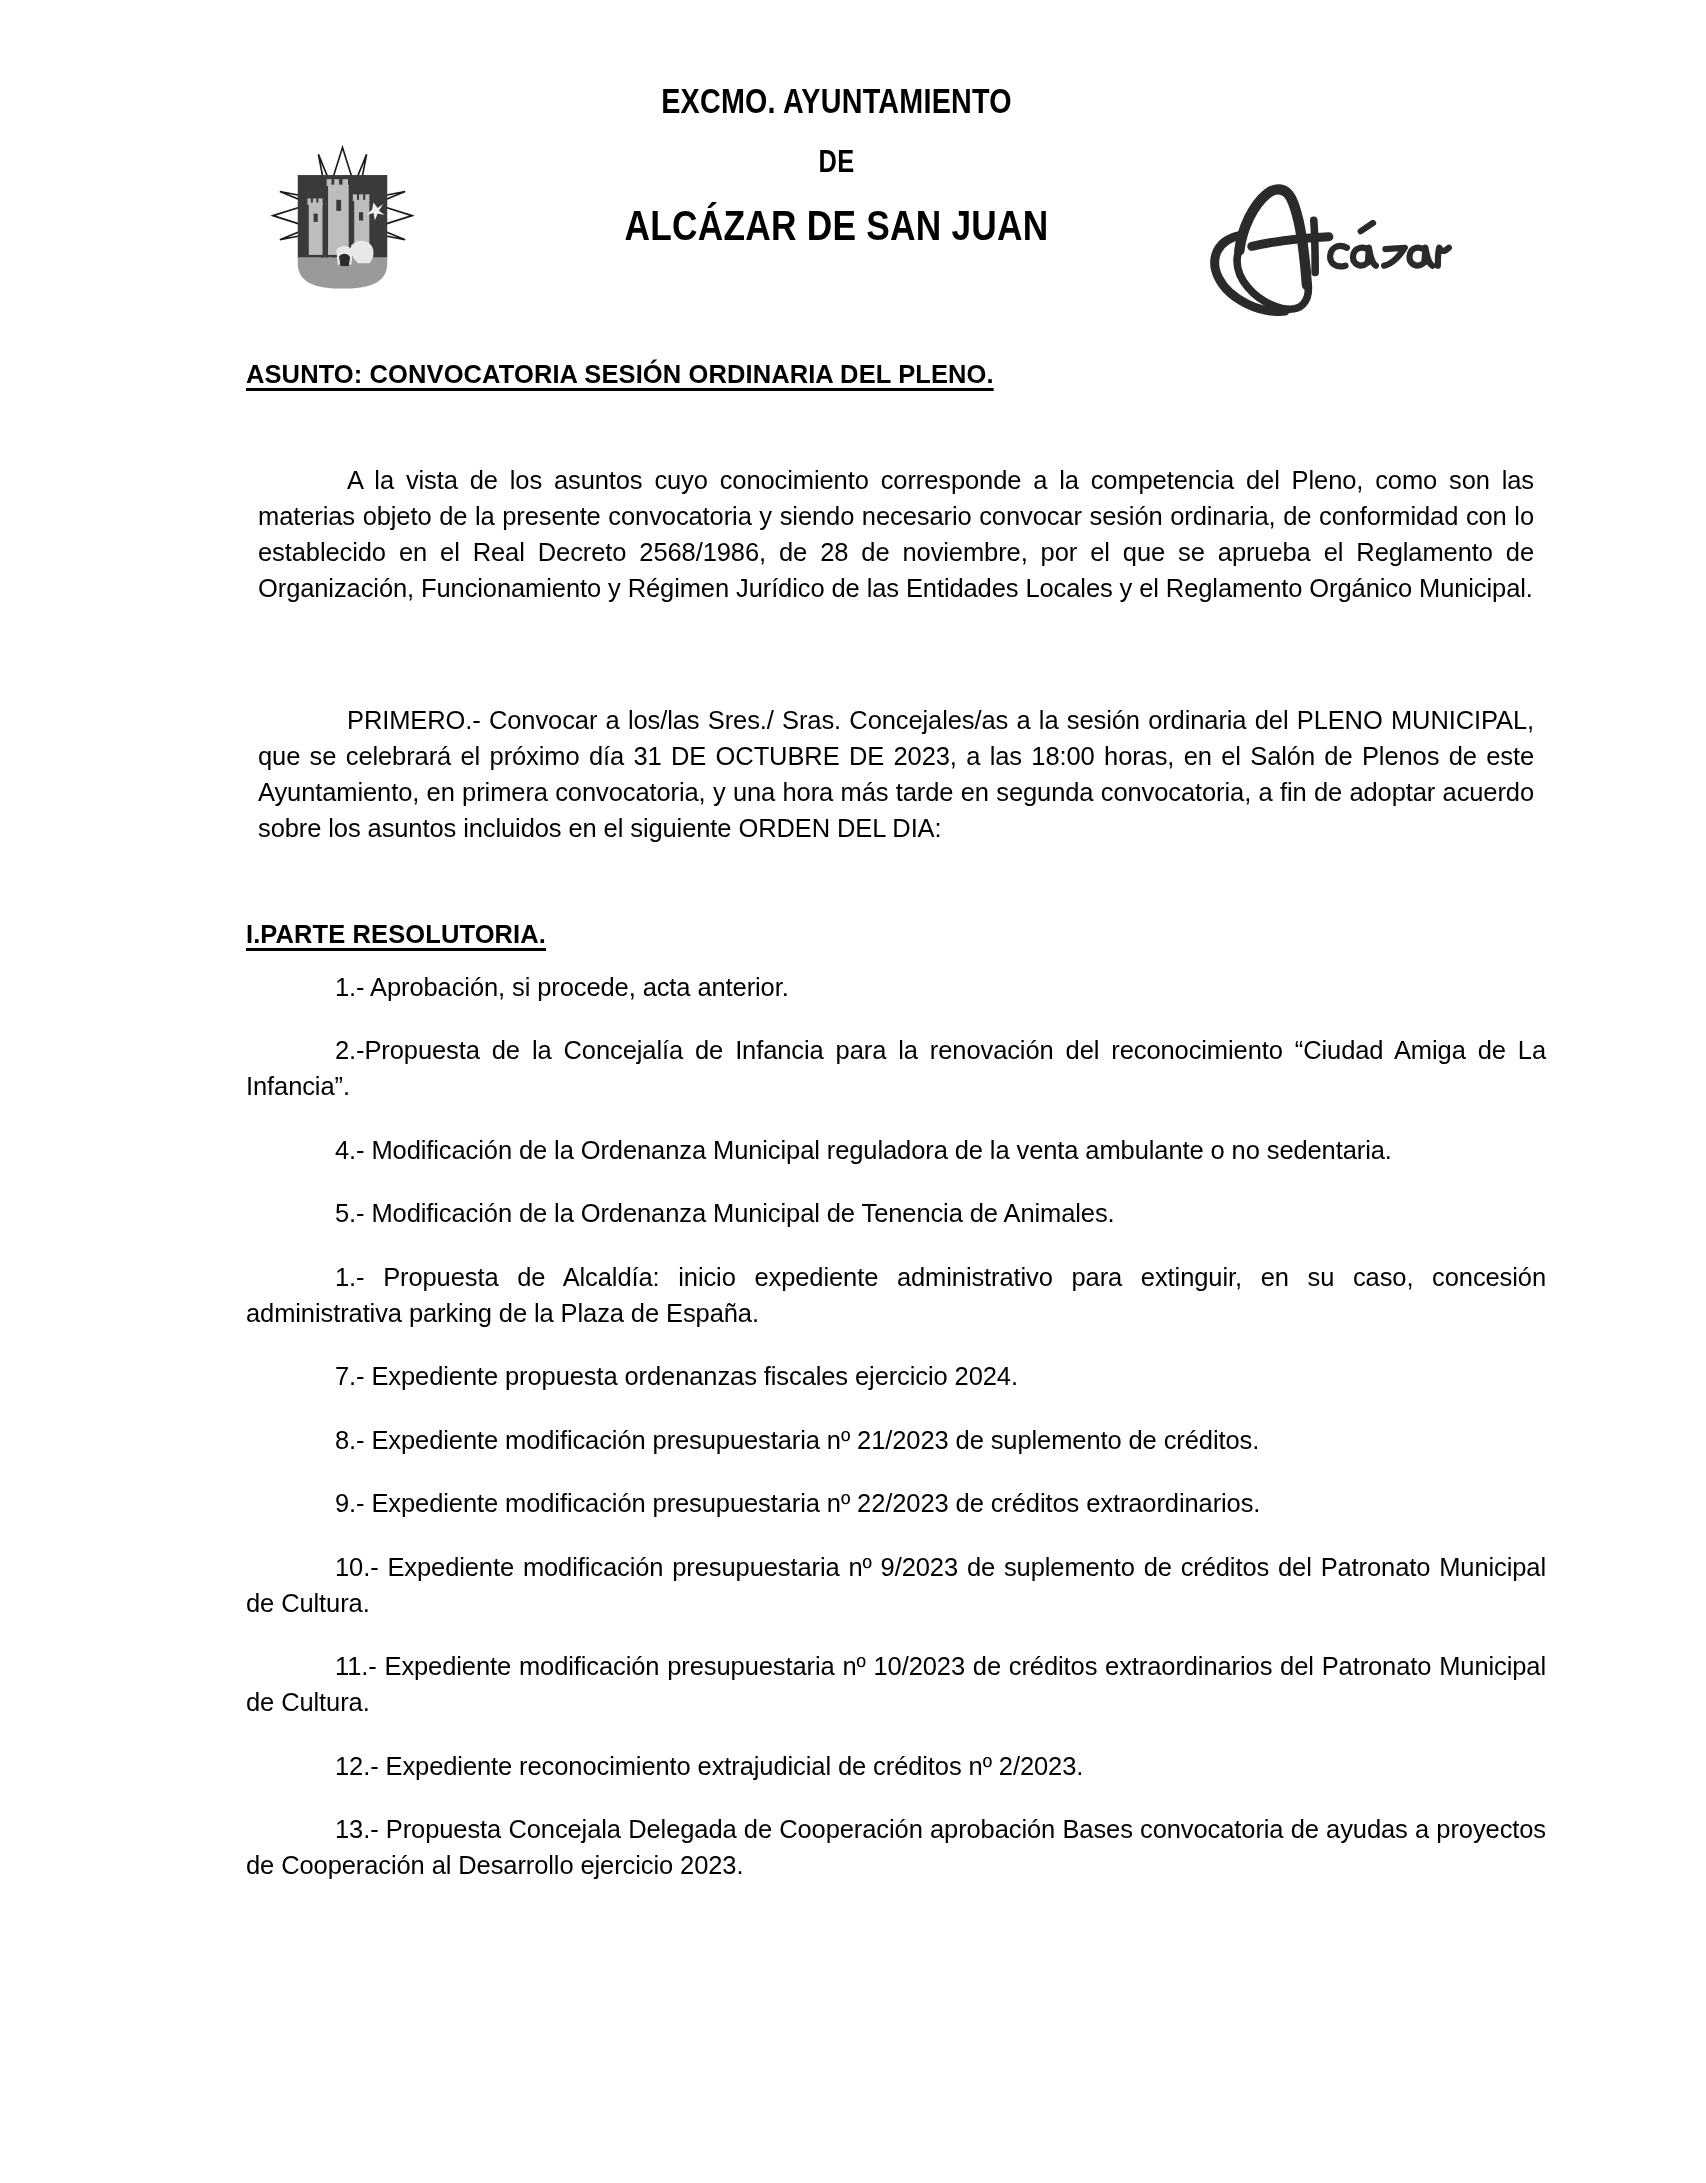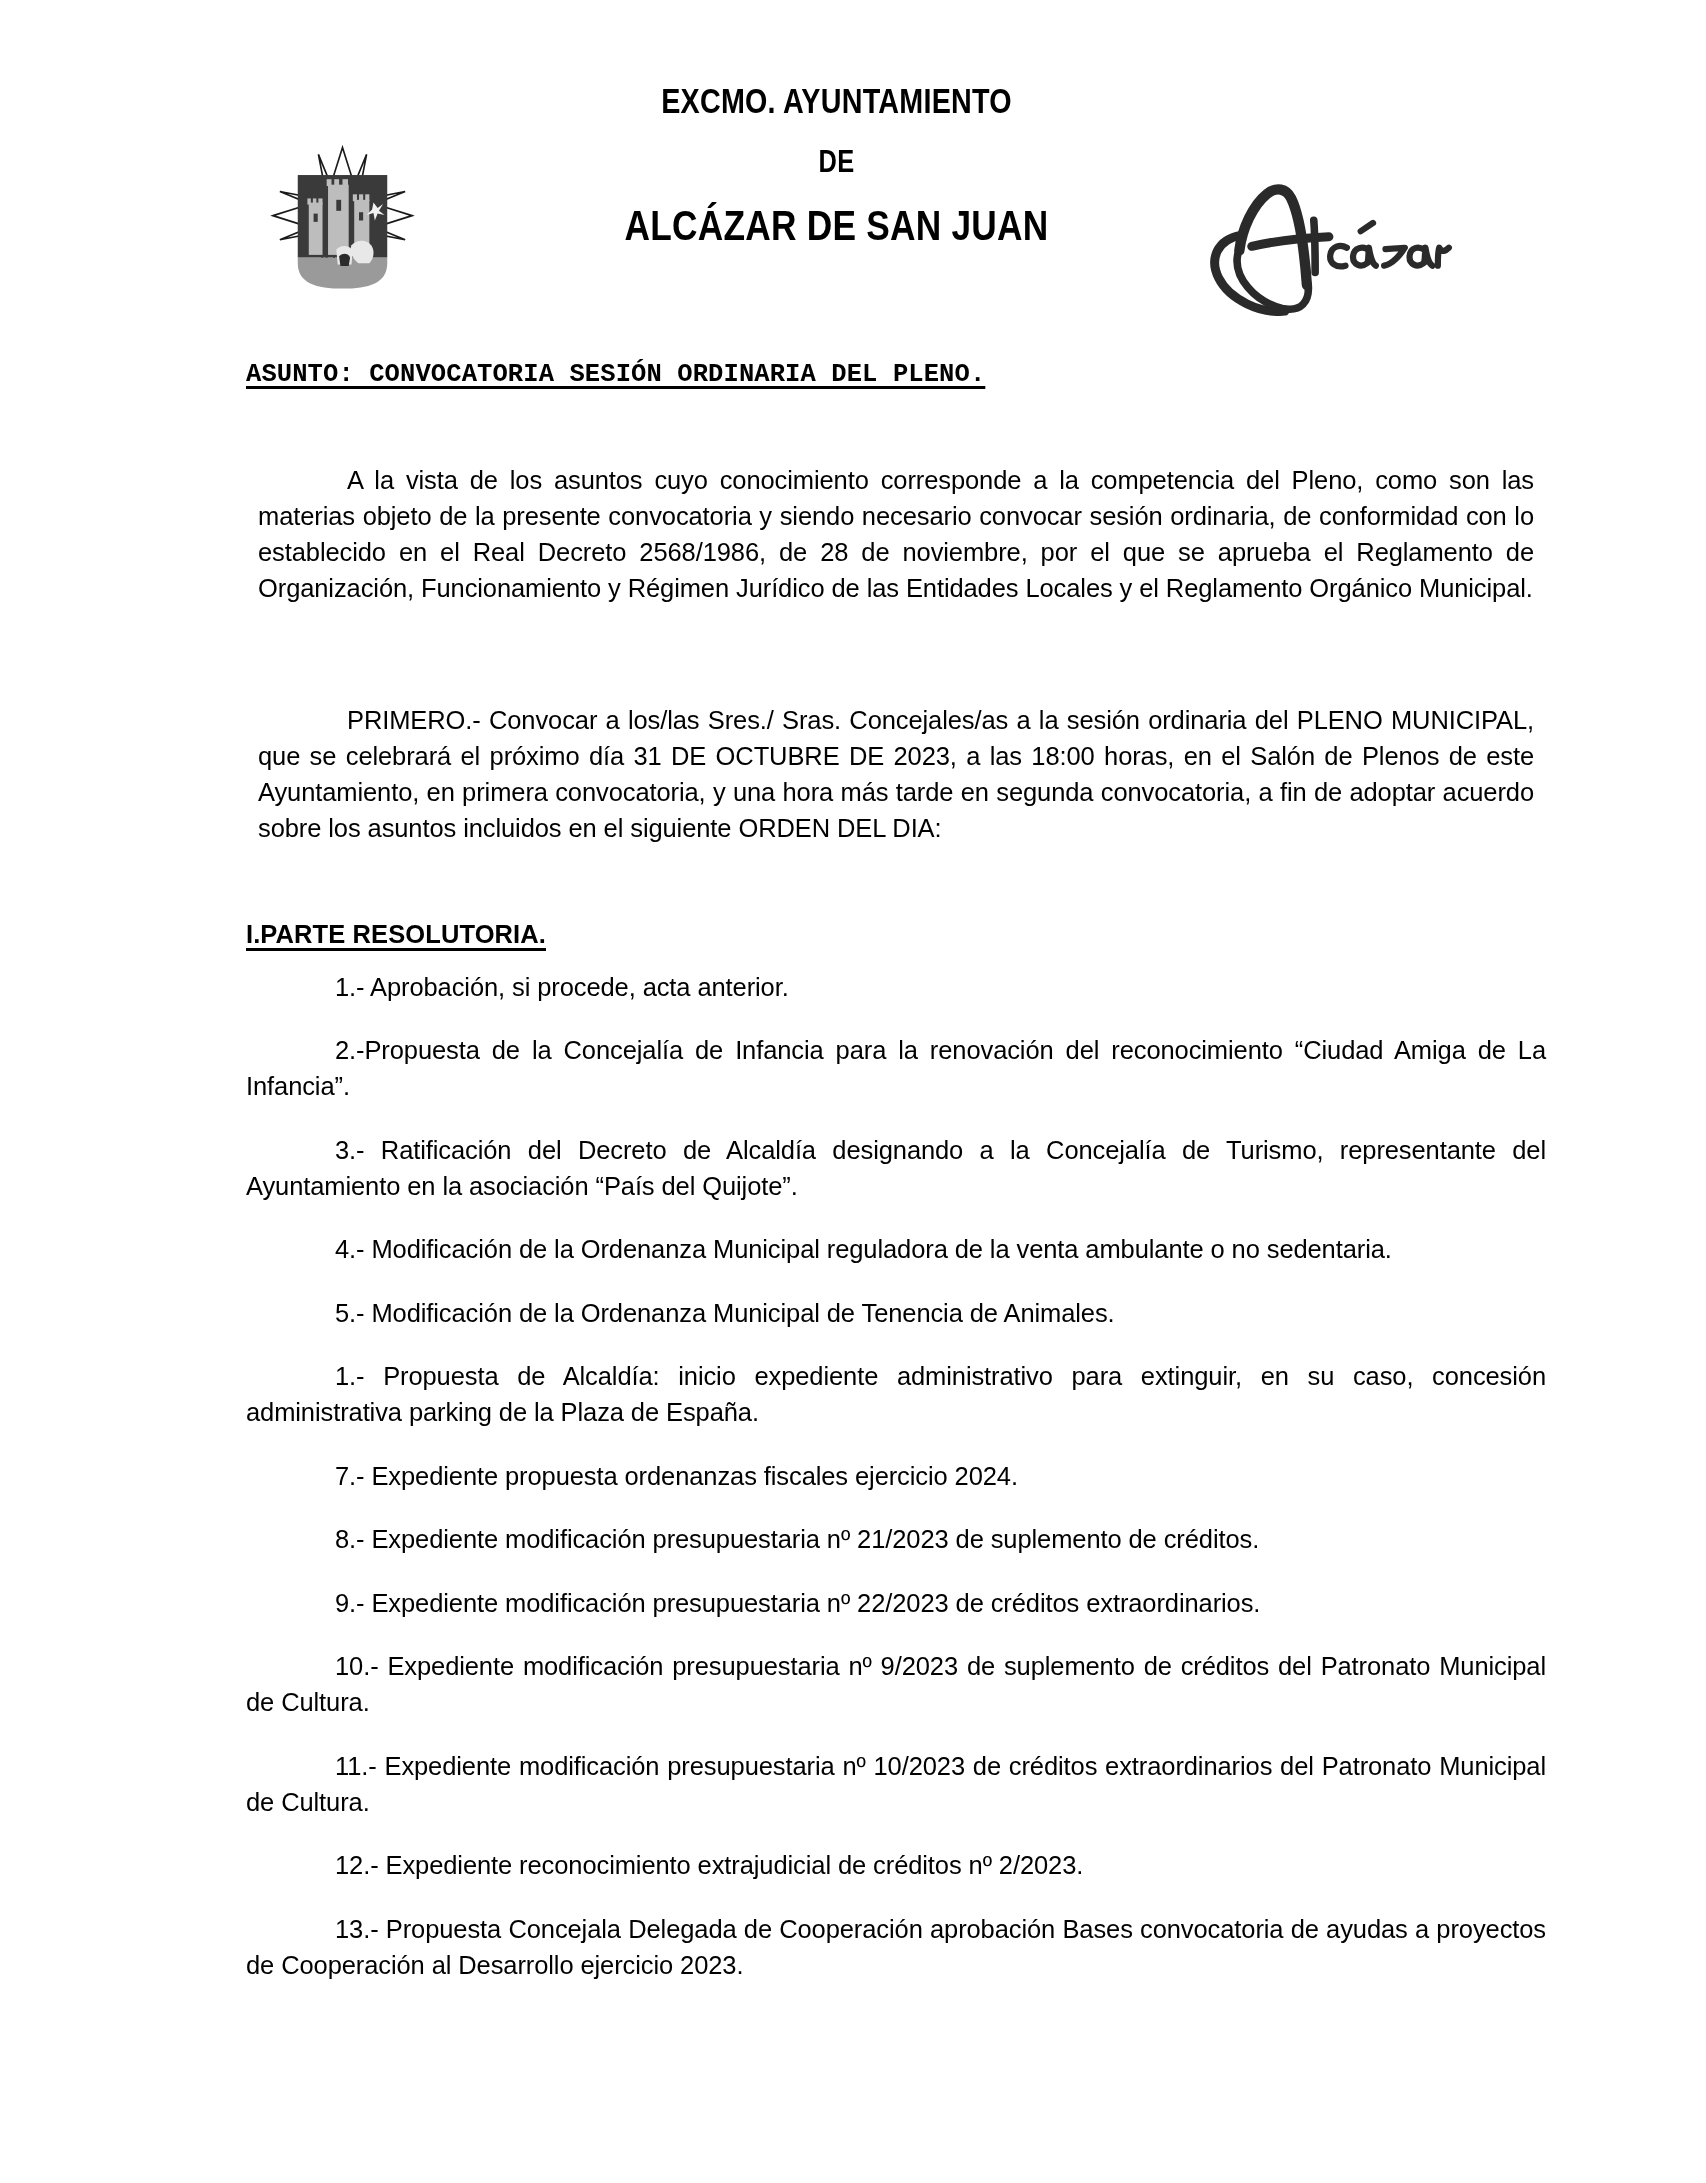--- a/index.html
+++ b/index.html
@@ -77,21 +77,20 @@
   .subject {
     font-size: 25.5px;
     font-weight: bold;
     line-height: 33px;
     text-decoration: underline;
     text-underline-offset: 4.8px;
     text-decoration-thickness: 2.8px;
     margin: 0 0 0 0;
     letter-spacing: 0.1px;
     white-space: nowrap;
-    font-family: Liberation Mono, monospace;
   }
   .gap-lg { height: 59px; }
   .gap-md { height: 44px; }
   .gap-sm { height: 27.5px; }
   .gap-xs { height: 18px; }
 
   p.body {
     font-size: 25.5px;
     line-height: 36px;
     margin: 12px;
@@ -233,21 +232,20 @@
 
     <div class="gap-lg"></div>
 
     <h2 class="section-head">I.PARTE RESOLUTORIA.</h2>
 
     <div class="gap-xs"></div>
 
     <ul class="agenda">
       <li>1.- Aprobación, si procede, acta anterior.</li>
       <li>2.-Propuesta de la Concejalía de Infancia para la renovación del reconocimiento “Ciudad Amiga de La Infancia”.</li>
-      <li>3.- Ratificación del Decreto de Alcaldía designando a la Concejalía de Turismo, representante del Ayuntamiento en la asociación “País del Quijote”.</li>
       <li>4.- Modificación de la Ordenanza Municipal reguladora de la venta ambulante o no sedentaria.</li>
       <li>5.- Modificación de la Ordenanza Municipal de Tenencia de Animales.</li>
       <li>1.- Propuesta de Alcaldía: inicio expediente administrativo para extinguir, en su caso, concesión administrativa parking de la Plaza de España.</li>
       <li>7.- Expediente propuesta ordenanzas fiscales ejercicio 2024.</li>
       <li>8.- Expediente modificación presupuestaria nº 21/2023 de suplemento de créditos.</li>
       <li>9.- Expediente modificación presupuestaria nº 22/2023 de créditos extraordinarios.</li>
       <li>10.- Expediente modificación presupuestaria nº 9/2023 de suplemento de créditos del Patronato Municipal de Cultura.</li>
       <li>11.- Expediente modificación presupuestaria nº 10/2023 de créditos extraordinarios del Patronato Municipal de Cultura.</li>
       <li>12.- Expediente reconocimiento extrajudicial de créditos nº 2/2023.</li>
       <li>13.- Propuesta Concejala Delegada de Cooperación aprobación Bases convocatoria de ayudas a proyectos de Cooperación al Desarrollo ejercicio 2023.</li>

